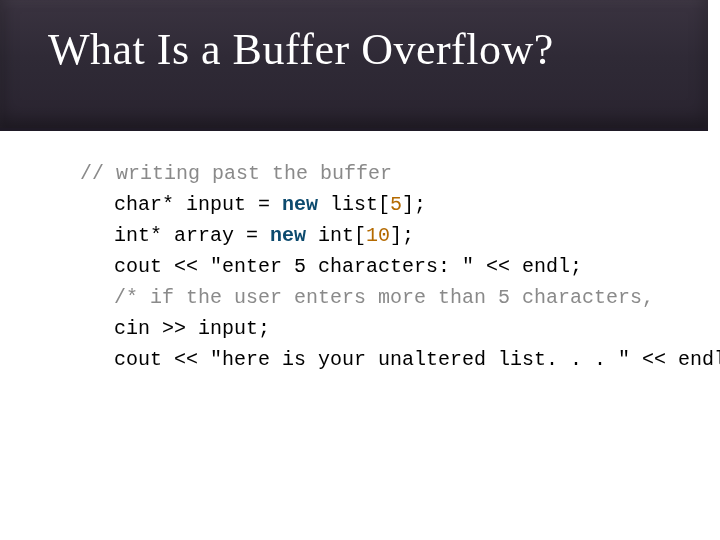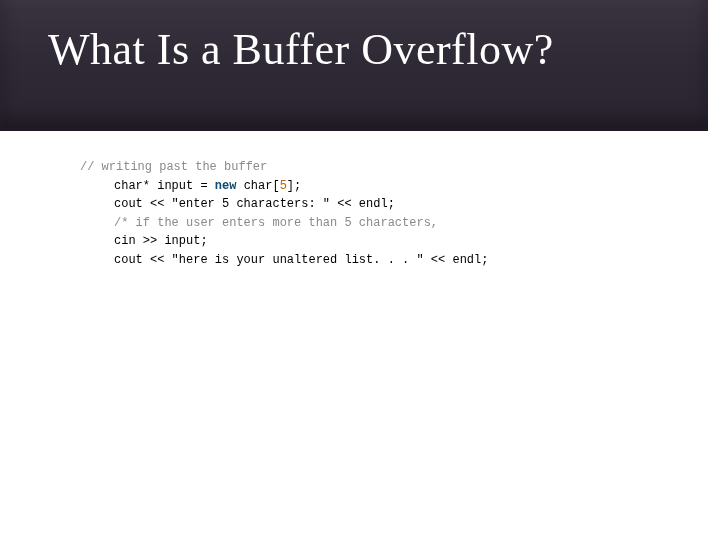--- a/index.html
+++ b/index.html
@@ -37,21 +37,21 @@
     font-weight: 400;
     letter-spacing: 0.5px;
     font-family: Georgia, 'Times New Roman', serif;
   }
   .code-block {
     position: absolute;
     top: 158px;
     left: 80px;
     right: 40px;
     font-family: 'Consolas', 'Menlo', 'Courier New', monospace;
-    font-size: 12px;
+    font-size: 20px;
     line-height: 1.55;
     color: #000000;
   }
   .code-line {
     white-space: pre;
   }
   .indent {
     padding-left: 34px;
   }
   .cmt { color: #8a8a8a; }
@@ -65,22 +65,23 @@
 <div class="slide">
 
   <div class="header-band"></div>
 
   <div class="title">What Is a Buffer Overflow?</div>
 
   <div class="code-block">
 
     <div class="code-line"><span class="cmt">// writing past the buffer</span></div>
 
-    <div class="code-line indent"><span>char* input = </span><span class="kw">new </span><span>char[</span><span class="num">5</span><span>];</span></div>
+    <div class="code-line indent"><span>char* input = </span><span class="kw">new </span><span>list[</span><span class="num">5</span><span>];</span></div>
 
+    <div class="code-line indent"><span>int* array = </span><span class="kw">new </span><span>int[</span><span class="num">10</span><span>];</span></div>
 
 
     <div class="code-line indent"><span>cout &lt;&lt; </span><span class="str">"enter 5 characters: "</span><span> &lt;&lt; endl;</span></div>
 
     <div class="code-line indent"><span class="cmt">/* if the user enters more than 5 characters,</span></div>
 
 
     <div class="code-line indent"><span>cin &gt;&gt; input;</span></div>
 
     <div class="code-line indent"><span>cout &lt;&lt; </span><span class="str">"here is your unaltered list. . . "</span><span> &lt;&lt; endl;</span></div>

